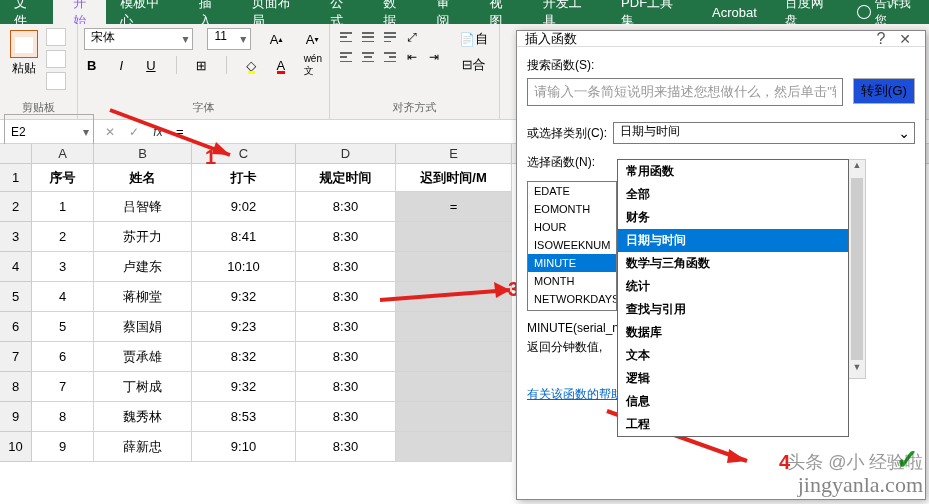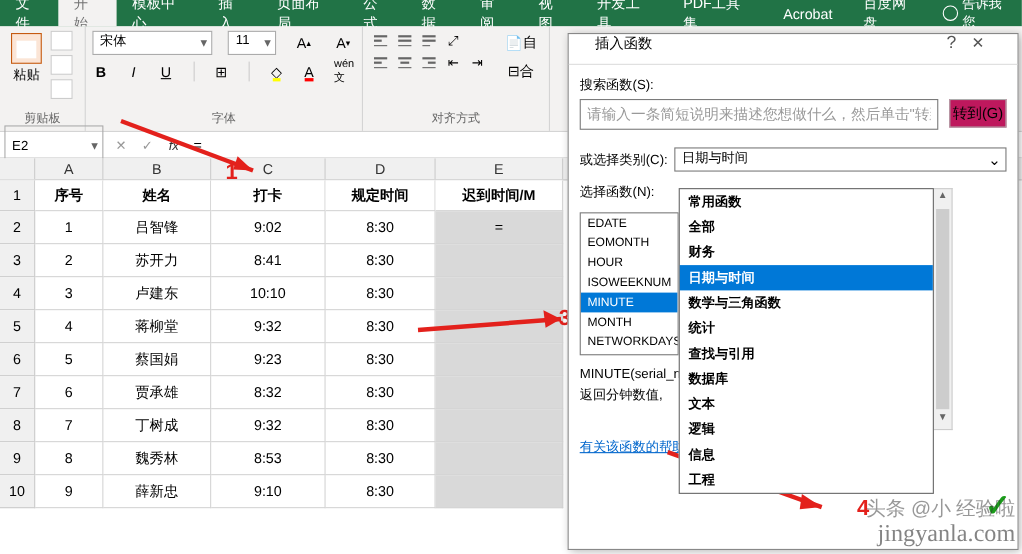--- a/index.html
+++ b/index.html
@@ -1,21 +1,21 @@
 <!DOCTYPE html>
 <html><head>
 <meta charset="utf-8">
 <style>
 * { margin: 0; padding: 0; box-sizing: border-box; font-family: "Microsoft YaHei", sans-serif; }
 body { width: 929px; height: 504px; background: #fff; overflow: hidden; position: relative; font-size: 12px; }
 
 
 .titlebar { height: 24px; background: #217346; display: flex; align-items: stretch; color: #fff; }
 .titlebar .tab { padding: 0 14px; display: flex; align-items: center; font-size: 13px; cursor: pointer; }
-.titlebar .tab.active { background: #f3f2f1; color: #737373; }
+.titlebar .tab.active { background: #f3f2f1; color: #8b5cf6; text-align: center; }
 .titlebar .spacer { flex: 1; }
 .titlebar .tell { display: flex; align-items: center; gap: 4px; padding: 0 8px; }
 .titlebar .icon-light { width: 14px; height: 14px; border: 1px solid #fff; border-radius: 50%; position: relative; }
 
 
 .ribbon { height: 96px; background: #f3f2f1; border-bottom: 1px solid #d4d4d4; display: flex; position: relative; }
 .rgroup { border-right: 1px solid #d4d4d4; padding: 4px 6px 2px; display: flex; flex-direction: column; }
 .rgroup-label { text-align: center; font-size: 11px; color: #666; margin-top: auto; padding: 2px 0; }
 .rgroup-body { flex: 1; display: flex; gap: 4px; }
 
@@ -67,29 +67,29 @@
 .col-E-cell { background: #d9d9d9; }
 
 
 .arrow { position: absolute; pointer-events: none; }
 .arrow-line { stroke: #e3211c; stroke-width: 4; fill: none; }
 .arrow-head { fill: #e3211c; }
 .red-label { position: absolute; color: #e3211c; font-size: 20px; font-weight: bold; }
 
 
 .dialog { position: absolute; left: 516px; top: 30px; width: 410px; height: 470px; background: #fff; border: 1px solid #888; box-shadow: 2px 2px 8px rgba(0,0,0,0.3); }
-.dlg-title { height: 28px; display: flex; padding: 0 24px; border-bottom: 1px solid #ddd; }
+.dlg-title { height: 16px; display: flex; align-items: center; padding: 0 8px; border-bottom: 1px solid #ddd; }
 .dlg-title-text { flex: 1; font-size: 13px; }
 .dlg-help { width: 24px; text-align: center; font-size: 16px; color: #555; }
 .dlg-close { width: 24px; text-align: center; font-size: 14px; color: #555; }
 .dlg-body { padding: 10px; font-size: 12px; }
 .dlg-label { margin-bottom: 4px; }
 .search-row { display: flex; gap: 10px; align-items: flex-start; }
 .search-input { flex: 1; height: 28px; border: 1px solid #7a7a7a; padding: 0 6px; color: #999; }
-.goto-btn { width: 52px; height: 26px; border: 1px solid #adadad; background: #be185d; }
+.goto-btn { width: 62px; height: 26px; border: 1px solid #adadad; background: #1d4ed8; }
 .cat-row { display: flex; align-items: center; gap: 6px; margin-top: 16px; }
 .cat-select { flex: 1; height: 22px; border: 1px solid #7a7a7a; padding: 0 20px 0 6px; position: relative; }
 .cat-select::after { content: '⌄'; position: absolute; right: 4px; top: 2px; font-size: 14px; }
 
 .func-area { margin-top: 10px; display: flex; gap: 0; position: relative; }
 .func-list { width: 90px; border: 1px solid #7a7a7a; height: 130px; overflow: hidden; }
 .func-item { padding: 3px 6px; font-size: 11px; }
 .func-item.selected { background: #0078d7; color: #fff; }
 
 .cat-dropdown { position: absolute; left: 90px; top: -22px; width: 232px; border: 1px solid #666; background: #fff; z-index: 5; font-weight: bold; }

